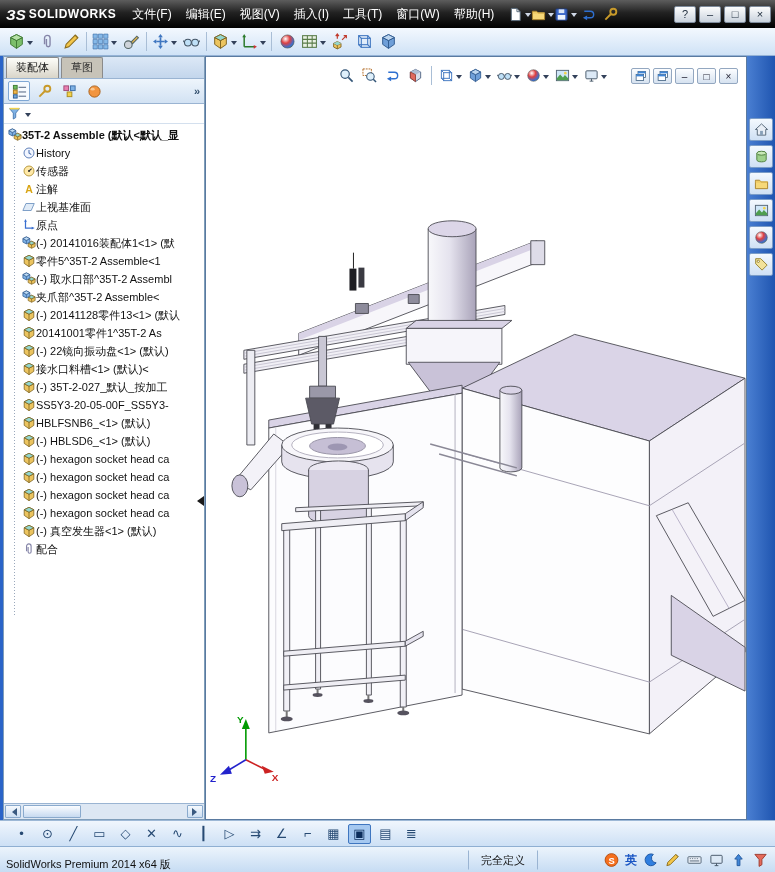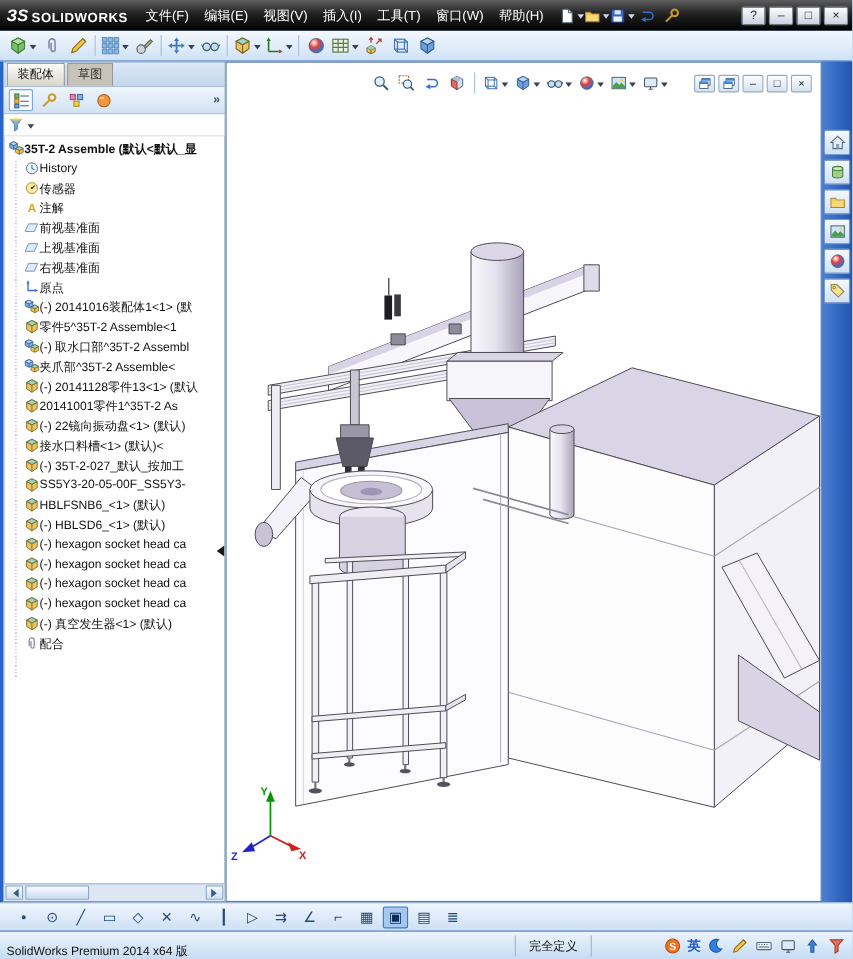--- a/index.html
+++ b/index.html
@@ -4,21 +4,21 @@
 <style>
   *{box-sizing:border-box;margin:0;padding:0}
   html,body{width:775px;height:872px;overflow:hidden;
     font-family:"Liberation Sans","DejaVu Sans",sans-serif;font-size:11px;color:#111}
   #app{position:relative;width:775px;height:872px;background:#2a64c8;overflow:hidden}
 
   
   .titlebar{position:absolute;left:0;top:0;width:100%;height:28px;
     background:linear-gradient(#5d5d5d,#222 45%,#000);display:flex;align-items:center;
     color:#fff;padding:0 4px;gap:1px}
-  .logo{display:flex;align-items:flex-end;gap:3px;margin:0 8px 0 2px;font-weight:bold}
+  .logo{display:flex;align-items:center;gap:3px;margin:0 8px 0 2px;font-weight:bold}
   .logo .l3{font-style:italic;font-size:15px}
   .logo .lb{font-size:12px;letter-spacing:.5px}
   .menu{padding:4px 7px;font-size:12px;cursor:default}
   .qbar{display:flex;align-items:center;margin-left:6px}
   .qbi{height:22px;min-width:22px;display:flex;align-items:center;justify-content:center;border-radius:2px}
   .qbi svg{width:15px;height:15px}
   .qbi .caret{border-top-color:#cfd8e6}
   .winctl{margin-left:auto;display:flex;gap:3px}
   .winbtn{width:22px;height:17px;display:grid;place-items:center;font-size:11px;color:#1c2a3a;
     background:linear-gradient(#fdfdfd,#c9d2dd);border:1px solid #7e8b9c;border-radius:2px}
@@ -508,33 +508,21 @@
           <div class="trow">
             <svg viewBox="0 0 16 16" class="ti">
               <use href="#s-A" xlink:href="#s-A"></use>
             </svg>
             <span>注解</span>
           </div>
           <div class="trow">
             <svg viewBox="0 0 16 16" class="ti">
               <use href="#s-plane" xlink:href="#s-plane"></use>
             </svg>
-            <span>前视基准面</span>
-          </div>
-          <div class="trow">
-            <svg viewBox="0 0 16 16" class="ti">
-              <use href="#s-plane" xlink:href="#s-plane"></use>
-            </svg>
             <span>上视基准面</span>
-          </div>
-          <div class="trow">
-            <svg viewBox="0 0 16 16" class="ti">
-              <use href="#s-plane" xlink:href="#s-plane"></use>
-            </svg>
-            <span>右视基准面</span>
           </div>
           <div class="trow">
             <svg viewBox="0 0 16 16" class="ti">
               <use href="#s-origin" xlink:href="#s-origin"></use>
             </svg>
             <span>原点</span>
           </div>
           <div class="trow">
             <svg viewBox="0 0 16 16" class="ti">
               <use href="#s-asm" xlink:href="#s-asm"></use>

